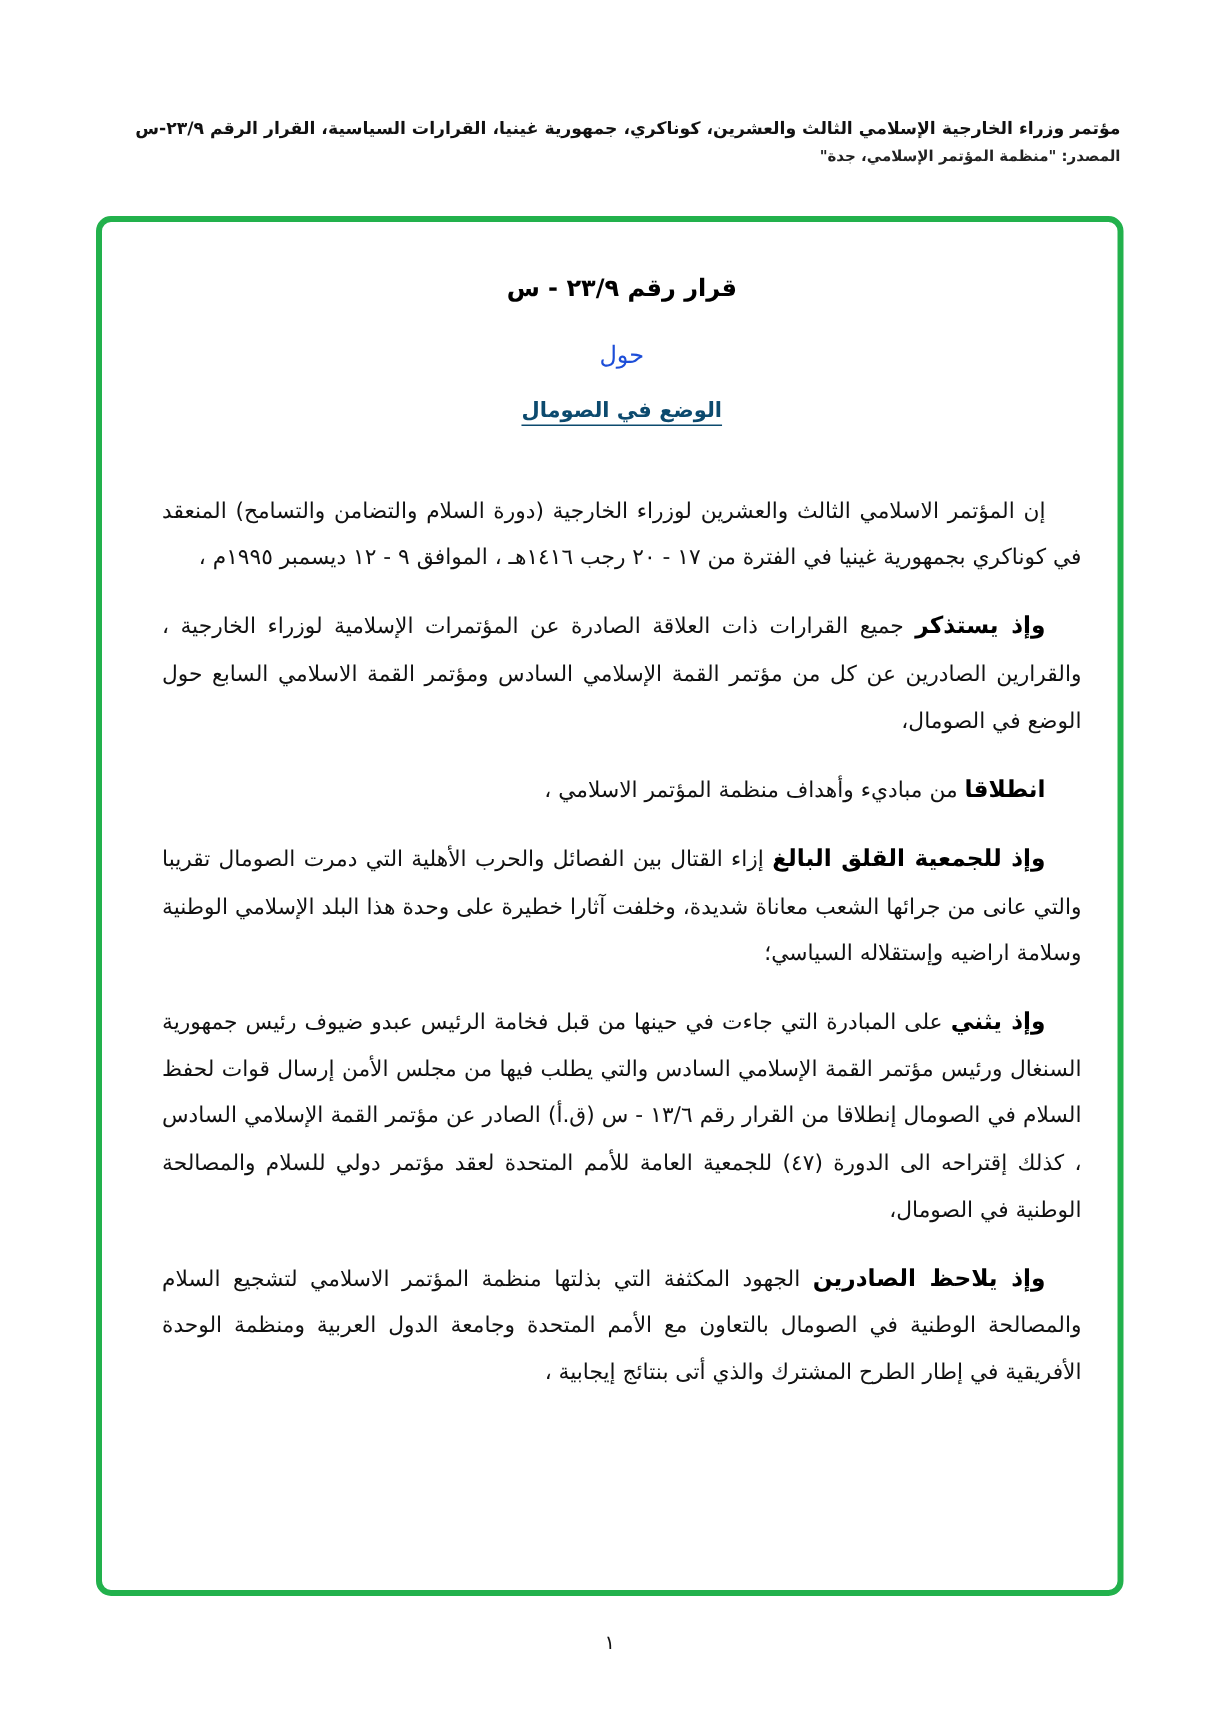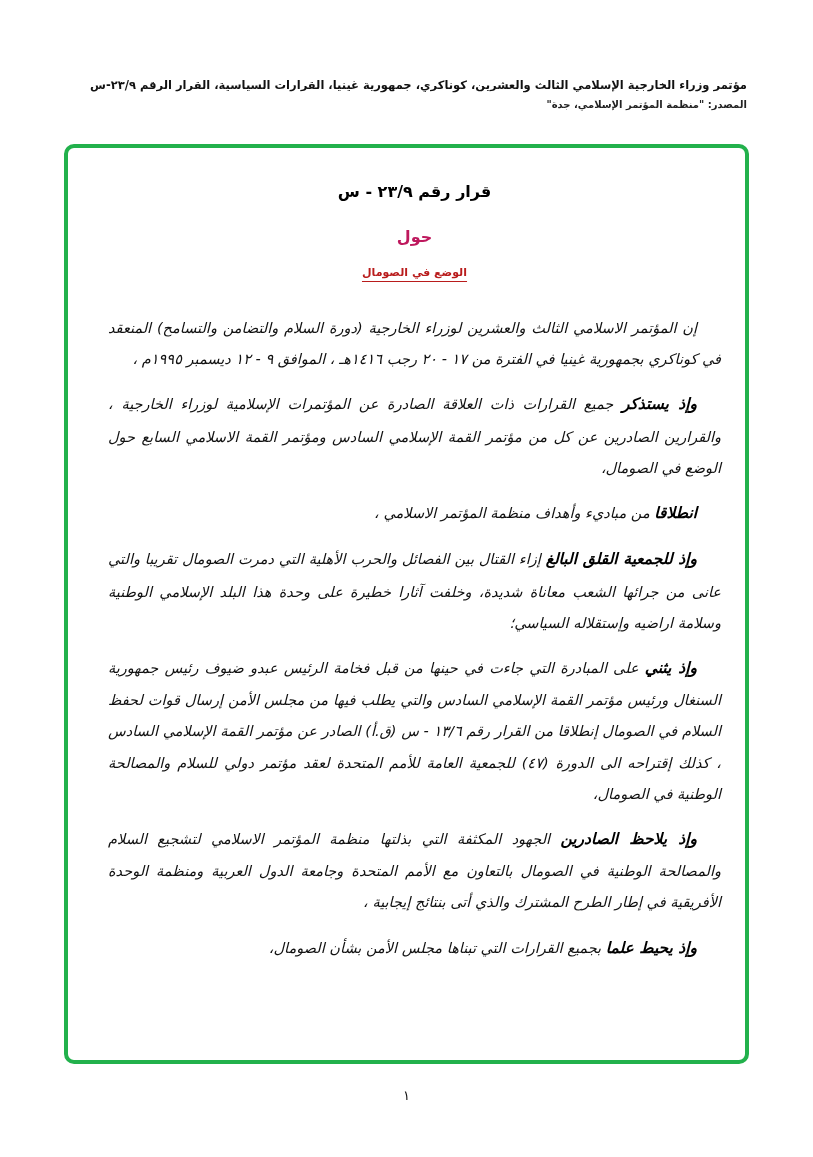--- a/index.html
+++ b/index.html
@@ -52,33 +52,33 @@
     background: #ffffff;
   }
   .title-block { text-align: center; }
   .title-1 {
     font-size: 16px;
     font-weight: bold;
     color: #000000;
   }
   .title-2 {
     font-size: 16px;
-    font-weight: bold;
+    font-weight: normal;
     margin-top: 26px;
-    color: #be185d;
+    color: #1d4ed8;
   }
   .title-3 {
-    font-size: 11px;
+    font-size: 14px;
     font-weight: bold;
     margin-top: 20px;
     text-decoration: underline;
     text-underline-offset: 5px;
-    color: #b91c1c;
+    color: #0c4a6e;
   }
-  .body-text { margin-top: 34px; font-style: italic; }
+  .body-text { margin-top: 44px; }
   .para {
     font-size: 14.5px;
     line-height: 2.15;
     text-align: justify;
     text-indent: 24px;
     margin-bottom: 13px;
     color: #111111;
   }
   .para-lead {
     font-weight: bold;
@@ -114,20 +114,19 @@
       <div class="title-3">الوضع في الصومال</div>
     </div>
 
     <div class="body-text">
       <p class="para"> <span>إن المؤتمر الاسلامي الثالث والعشرين لوزراء الخارجية (دورة السلام والتضامن والتسامح) المنعقد في كوناكري بجمهورية غينيا في الفترة من ١٧ - ٢٠ رجب ١٤١٦هـ ، الموافق ٩ - ١٢ ديسمبر ١٩٩٥م ،</span></p>
       <p class="para"><span class="para-lead">وإذ يستذكر</span> <span>جميع القرارات ذات العلاقة الصادرة عن المؤتمرات الإسلامية لوزراء الخارجية ، والقرارين الصادرين عن كل من مؤتمر القمة الإسلامي السادس ومؤتمر القمة الاسلامي السابع حول الوضع في الصومال،</span></p>
       <p class="para"><span class="para-lead">انطلاقا</span> <span>من مباديء وأهداف منظمة المؤتمر الاسلامي ،</span></p>
       <p class="para"><span class="para-lead">وإذ للجمعية القلق البالغ</span> <span>إزاء القتال بين الفصائل والحرب الأهلية التي دمرت الصومال تقريبا والتي عانى من جرائها الشعب معاناة شديدة، وخلفت آثارا خطيرة على وحدة هذا البلد الإسلامي الوطنية وسلامة اراضيه وإستقلاله السياسي؛</span></p>
       <p class="para"><span class="para-lead">وإذ يثني</span> <span>على المبادرة التي جاءت في حينها من قبل فخامة الرئيس عبدو ضيوف رئيس جمهورية السنغال ورئيس مؤتمر القمة الإسلامي السادس والتي يطلب فيها من مجلس الأمن إرسال قوات لحفظ السلام في الصومال إنطلاقا من القرار رقم ١٣/٦ - س (ق.أ) الصادر عن مؤتمر القمة الإسلامي السادس ، كذلك إقتراحه الى الدورة (٤٧) للجمعية العامة للأمم المتحدة لعقد مؤتمر دولي للسلام والمصالحة الوطنية في الصومال،</span></p>
       <p class="para"><span class="para-lead">وإذ يلاحظ الصادرين</span> <span>الجهود المكثفة التي بذلتها منظمة المؤتمر الاسلامي لتشجيع السلام والمصالحة الوطنية في الصومال بالتعاون مع الأمم المتحدة وجامعة الدول العربية ومنظمة الوحدة الأفريقية في إطار الطرح المشترك والذي أتى بنتائج إيجابية ،</span></p>
-      <p class="para"><span class="para-lead">وإذ يحيط علما</span> <span>بجميع القرارات التي تبناها مجلس الأمن بشأن الصومال،</span></p>
     </div>
 
   </div>
 
   <div class="page-number">١</div>
 
 </div>
 
 </body></html>

